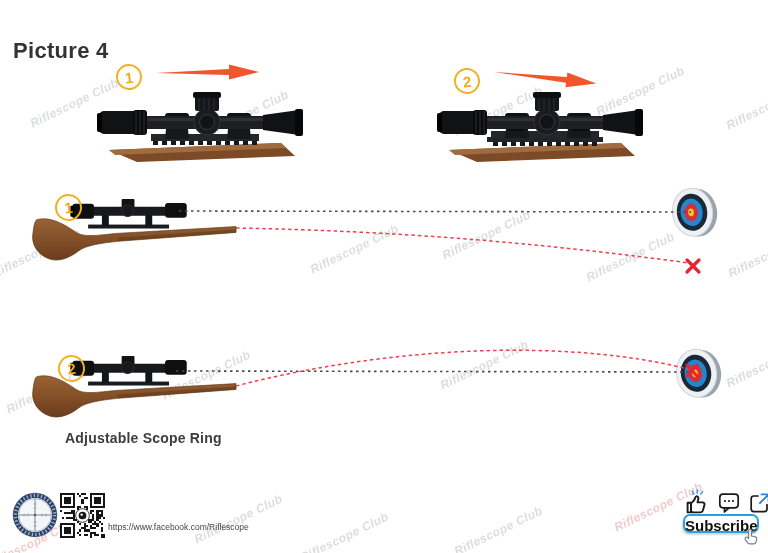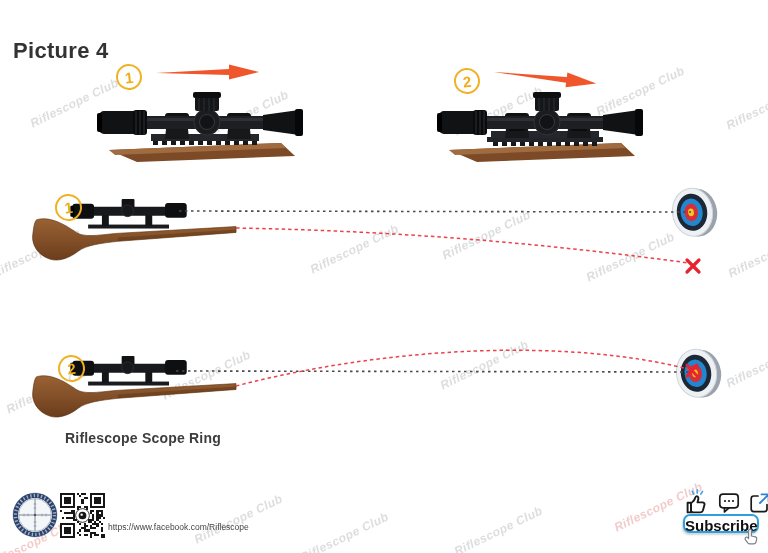--- a/index.html
+++ b/index.html
@@ -225,21 +225,21 @@
     <g transform="rotate(-8 26 28)">
       <ellipse cx="29" cy="29" rx="20" ry="24" fill="#9aa3ad"></ellipse>
       <ellipse cx="24.5" cy="28" rx="20" ry="24" fill="#eef1f4" stroke="#cfd4da" stroke-width="1"></ellipse>
       <ellipse cx="24" cy="28" rx="15.2" ry="18.6" fill="#1c2836"></ellipse>
       <ellipse cx="23.6" cy="28" rx="11" ry="13.8" fill="#2187cf"></ellipse>
       <ellipse cx="23.2" cy="28" rx="6.8" ry="8.8" fill="#d62f3a"></ellipse>
       <ellipse cx="23" cy="28" rx="2.9" ry="3.9" fill="#f6c51f"></ellipse>
     </g>
   </svg>
 
-  <div class="label" style="left:65px;top:430px">Riflescope Scope Ring</div>
+  <div class="label" style="left:65px;top:430px">Adjustable Scope Ring</div>
 
   <svg id="lines-layer" width="768" height="553" viewBox="0 0 768 553">
     <path d="M179,211 L691,212" stroke="#4b4b4b" stroke-width="1.6" stroke-dasharray="2.5 3.5" fill="none"></path>
     <path d="M236,228 C400,231 540,243 689,263" stroke="#ee3f4b" stroke-width="1.5" stroke-dasharray="3.5 3" fill="none"></path>
     <g stroke="#e82330" stroke-width="3.2" stroke-linecap="round">
       <line x1="687" y1="260" x2="699" y2="272"></line>
         <line x1="699" y1="260" x2="687" y2="272"></line>
     </g>
     <path d="M176,371 L694,372" stroke="#4b4b4b" stroke-width="1.6" stroke-dasharray="2.5 3.5" fill="none"></path>
     <path d="M236,386 C390,346 570,338 692,370" stroke="#ee3f4b" stroke-width="1.5" stroke-dasharray="3.5 3" fill="none"></path>

